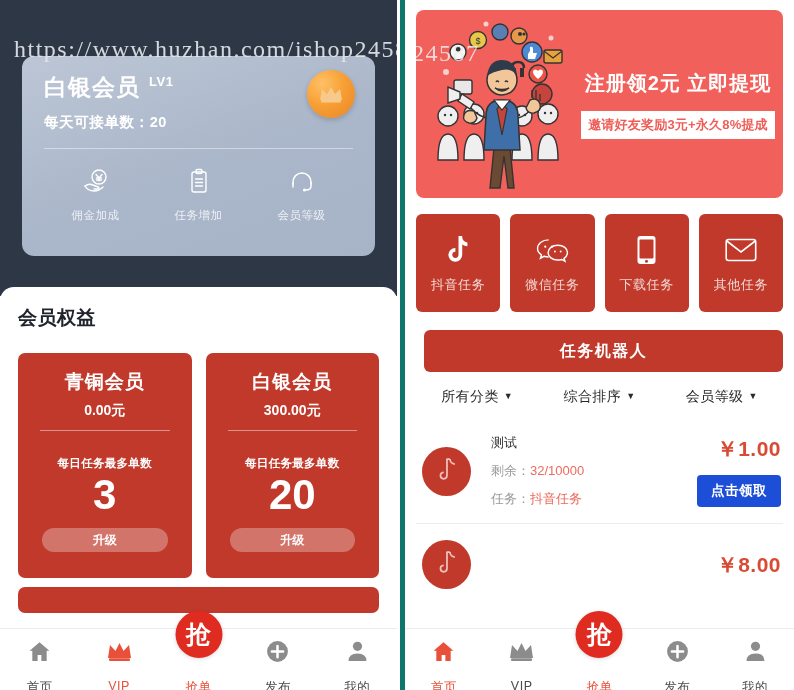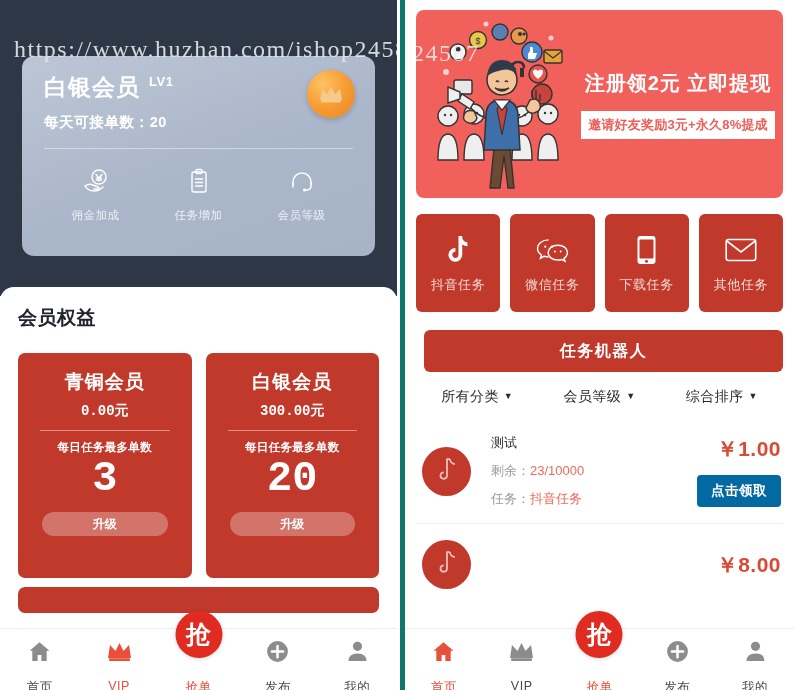--- a/index.html
+++ b/index.html
@@ -80,37 +80,36 @@
     margin-top: 9px; font-size: 11.5px; color: #eef1f6; letter-spacing: .5px;
   }
 
   .rights-panel {
     background: #fff;
     border-radius: 14px 14px 0 0;
     margin-top: -9px;
     position: relative;
     padding: 18px 18px 3px 18px;
     height: 403px;
-    font-family: Liberation Mono, monospace;
   }
   .rights-title {
     font-size: 19px; font-weight: bold; color: #20242c; letter-spacing: .5px;
   }
   .tier-row { display: flex; gap: 14px; margin-top: 22px; }
   .tier {
     flex: 1; border-radius: 7px;
     background: #c0392b;
     padding: 16px 10px 14px 10px;
     text-align: center;
     height: 225px;
   }
   .tier-name { font-size: 19px; font-weight: bold; color: #fff; letter-spacing: 1px; }
   .tier-price { margin-top: 7px; font-size: 14px; font-weight: bold; color: #fff; }
   .tier-line { margin: 10px 12px 0 12px; height: 1px; background: rgba(255,255,255,.45); }
-  .tier-cap { margin-top: 9px; font-size: 11.5px; color: #fff; font-weight: bold; letter-spacing: .3px; }
+  .tier-cap { margin-top: 25px; font-size: 11.5px; color: #fff; font-weight: bold; letter-spacing: .3px; }
   .tier-num { margin-top: 2px; font-size: 42px; font-weight: bold; color: #fff; line-height: 1.05; }
   .tier-btn {
     margin: 11px 14px 0 14px; height: 24px; border-radius: 12px;
     background: rgba(255,255,255,.30);
     display: flex; align-items: center; justify-content: center;
     font-size: 12px; color: #fff; font-weight: bold;
   }
   .rights-strip {
     margin-top: 9px; height: 26px; border-radius: 7px; background: #c0392b;
   }
@@ -187,21 +186,21 @@
   .task-info { flex: 1; }
   .task-title { font-size: 13px; color: #333; }
   .task-meta { margin-top: 10px; font-size: 13px; color: #9a9a9a; }
   .task-meta .v { color: #ec6a5e; }
   .task-right { width: 108px; text-align: right; flex: none; }
   .task-price {
     font-size: 21px; font-weight: bold; color: #d94a35; letter-spacing: .5px;
   }
   .task-btn {
     margin-top: 12px; display: inline-block;
-    background: #0369a1; color: #fff; font-size: 13.5px; font-weight: bold;
+    background: #1d4ed8; color: #fff; font-size: 13.5px; font-weight: bold;
     padding: 7px 14px; border-radius: 4px; letter-spacing: .5px;
   }
 
   
   .tabbar {
     position: absolute; left: 0; bottom: 0; width: 100%;
     height: 62px; background: #ffffff;
     border-top: 1px solid #ececec;
     display: flex; align-items: flex-start;
     padding-top: 8px;
@@ -476,40 +475,40 @@
       </div>
     </div>
 
     <div class="robot-btn">任务机器人</div>
 
     <div class="filters">
       <div class="filter">
         <span>所有分类</span><span class="caret">▼</span>
       </div>
       <div class="filter">
+        <span>综合排序</span><span class="caret">▼</span>
+      </div>
+      <div class="filter">
         <span>会员等级</span><span class="caret">▼</span>
-      </div>
-      <div class="filter">
-        <span>综合排序</span><span class="caret">▼</span>
       </div>
     </div>
 
     <div class="task-list">
 
       <div class="task-row">
         <div class="task-avatar">
           <svg width="23" height="27" viewBox="0 0 24 28" fill="none" stroke="#f0c4bd" stroke-width="1.8" stroke-linejoin="round">
             <path d="M15.6 1 h-3.1 v17.2 a3.4 3.4 0 1 1 -3.4 -3.4"></path>
             <path d="M15.6 1 a5.6 5.6 0 0 0 5.1 5.2"></path>
           </svg>
         </div>
         <div class="task-info">
           <div class="task-title">测试</div>
           <div class="task-meta">
-            <span>剩余：</span><span class="v">23/10000</span>
+            <span>剩余：</span><span class="v">32/10000</span>
           </div>
           <div class="task-meta">
             <span>任务：</span><span class="v">抖音任务</span>
           </div>
         </div>
         <div class="task-right">
           <div class="task-price">￥1.00</div>
           <div class="task-btn">点击领取</div>
         </div>
       </div>

